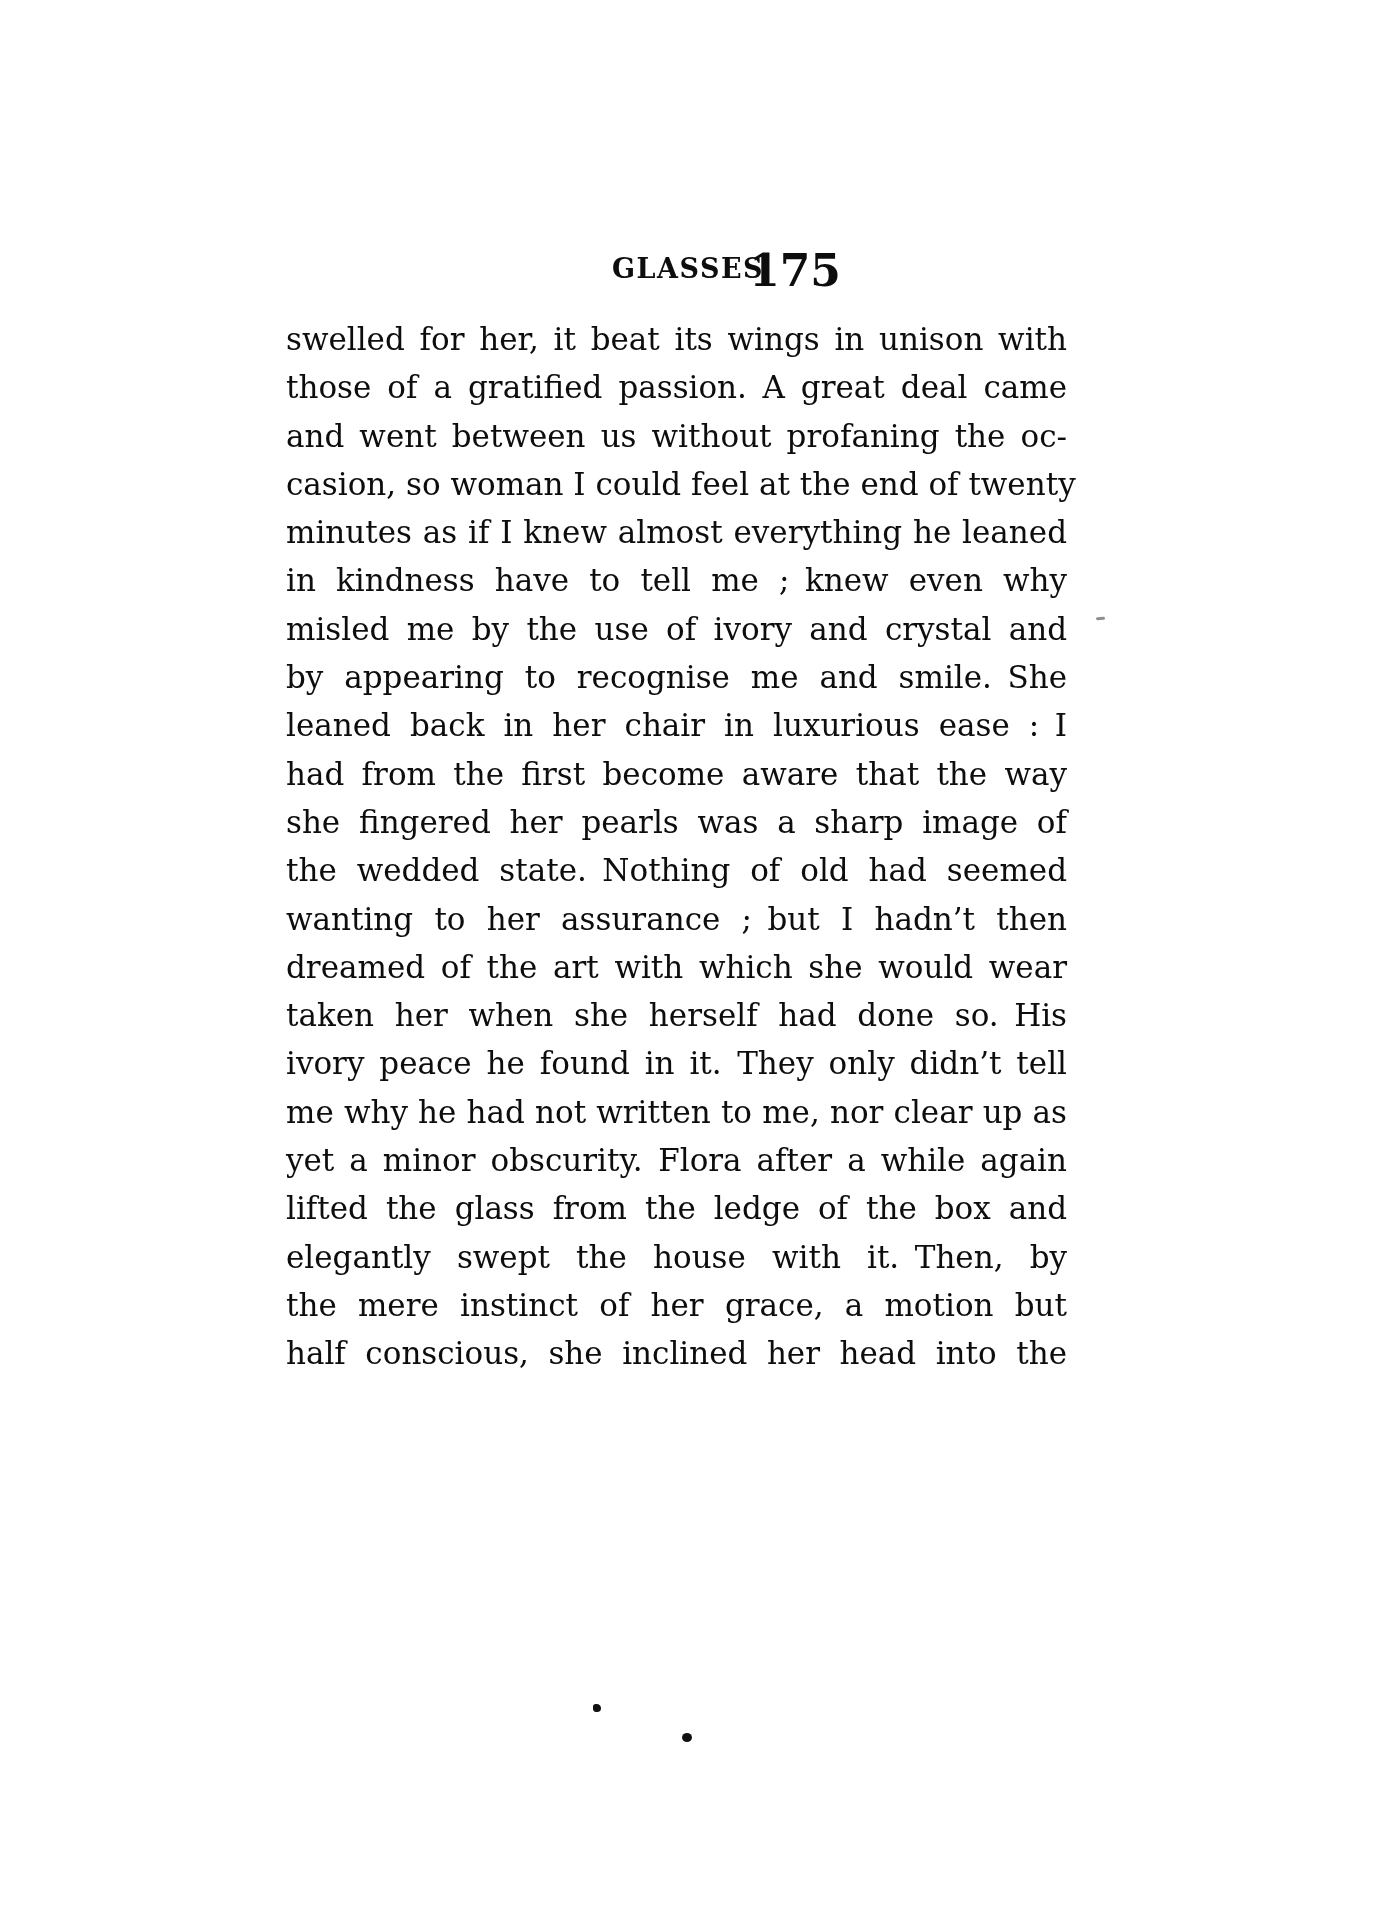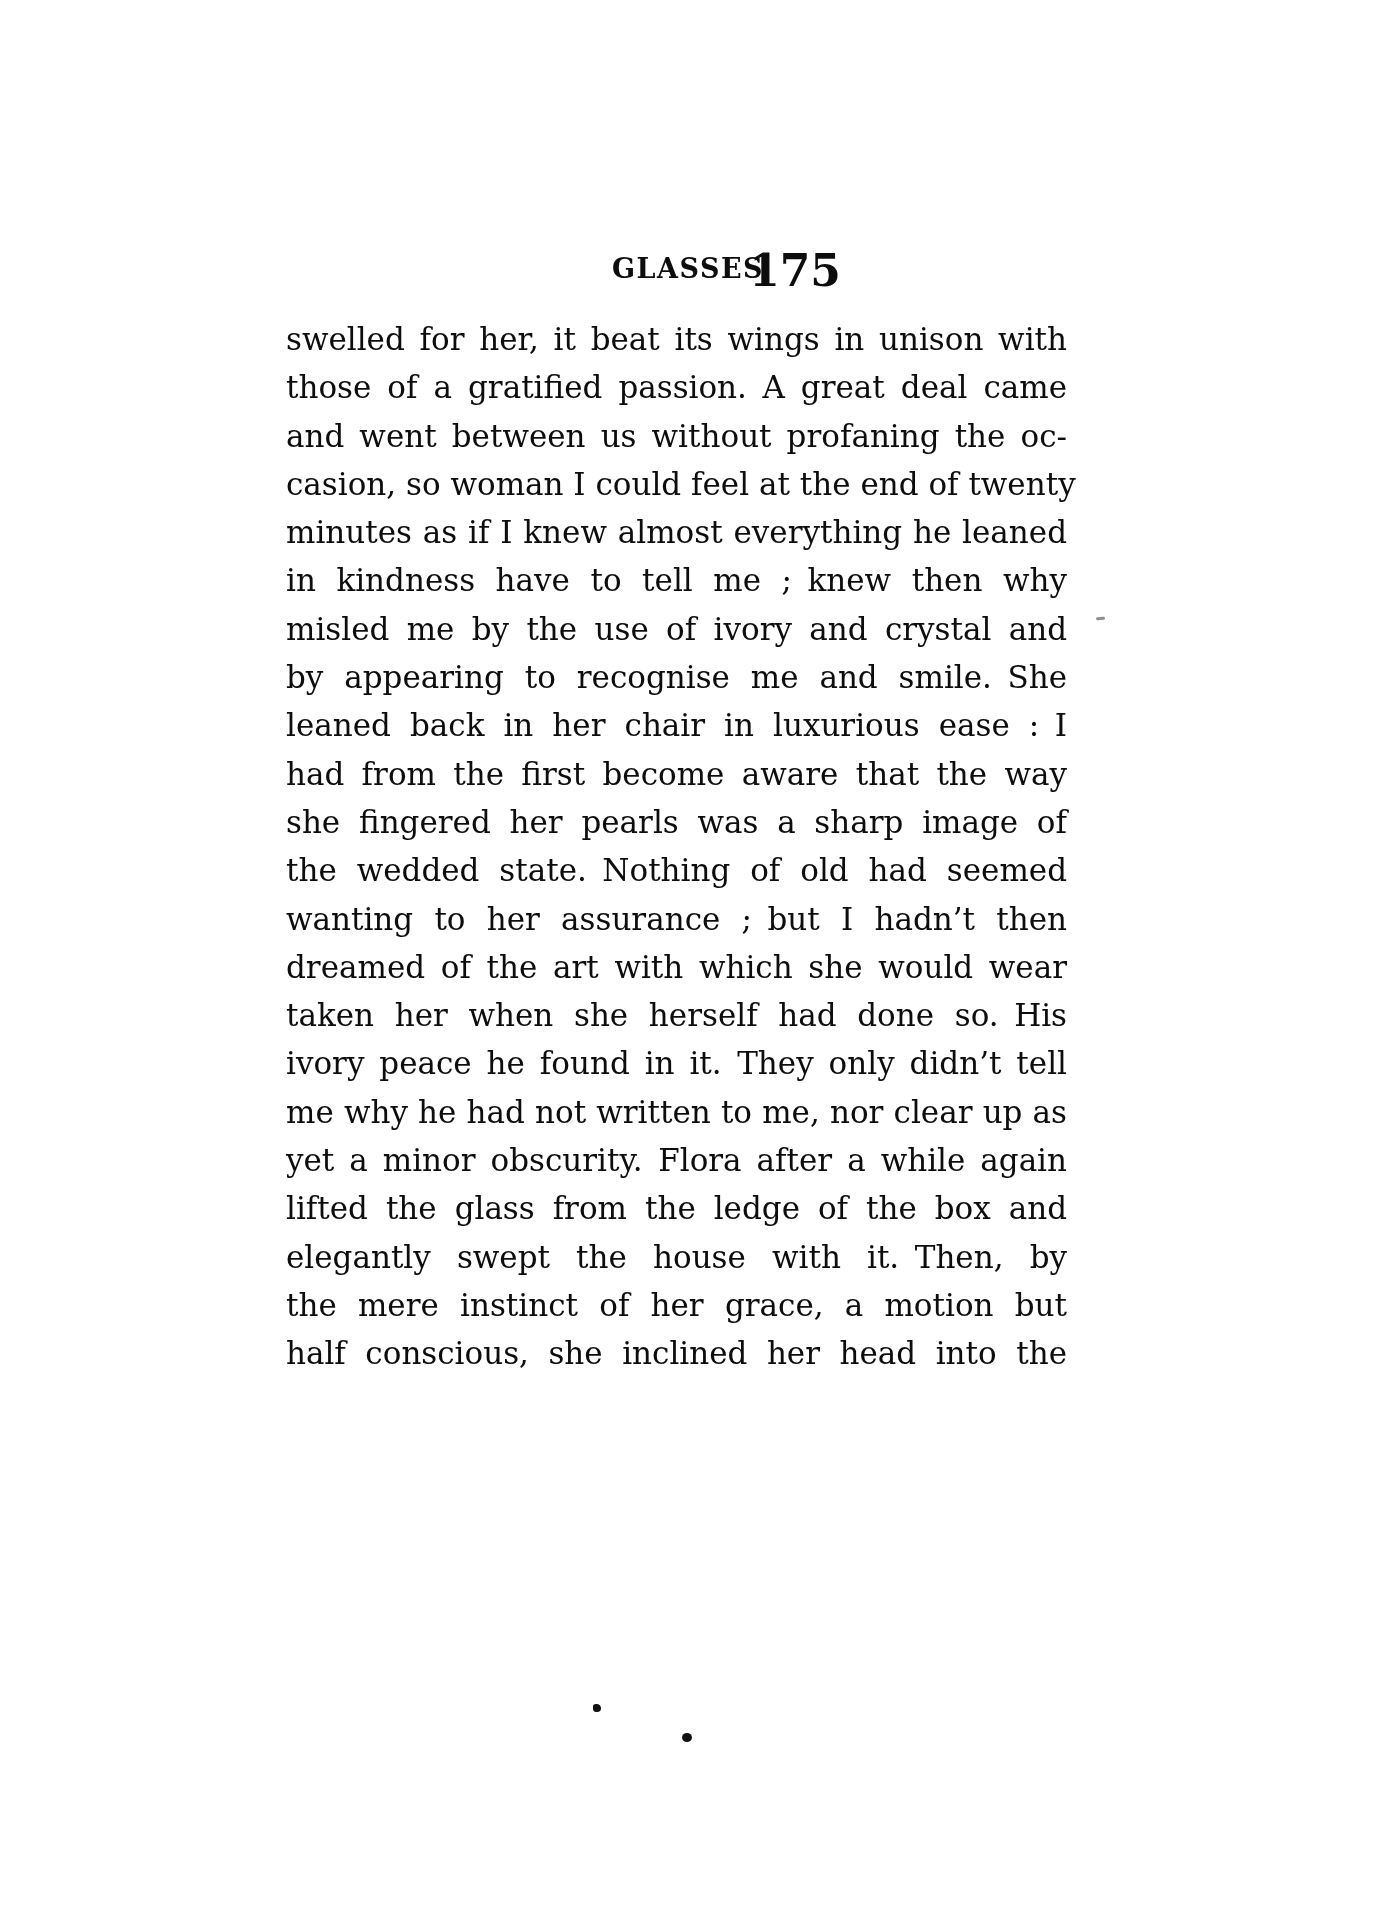--- a/index.html
+++ b/index.html
@@ -82,21 +82,21 @@
   <div class="running-head">GLASSES</div>
 
   <div class="page-number">175</div>
 
   <div class="text-block">
       <div class="line">swelled for her, it beat its wings in unison with</div>
       <div class="line">those of a gratified passion. A great deal came</div>
       <div class="line">and went between us without profaning the oc-</div>
       <div class="line">casion, so woman I could feel at the end of twenty</div>
       <div class="line">minutes as if I knew almost everything he leaned</div>
-      <div class="line">in kindness have to tell me ; knew then why</div>
+      <div class="line">in kindness have to tell me ; knew even why</div>
       <div class="line">misled me by the use of ivory and crystal and</div>
       <div class="line">by appearing to recognise me and smile. She</div>
       <div class="line">leaned back in her chair in luxurious ease : I</div>
       <div class="line">had from the first become aware that the way</div>
       <div class="line">she fingered her pearls was a sharp image of</div>
       <div class="line">the wedded state. Nothing of old had seemed</div>
       <div class="line">wanting to her assurance ; but I hadn’t then</div>
       <div class="line">dreamed of the art with which she would wear</div>
       <div class="line">taken her when she herself had done so. His</div>
       <div class="line">ivory peace he found in it. They only didn’t tell</div>

